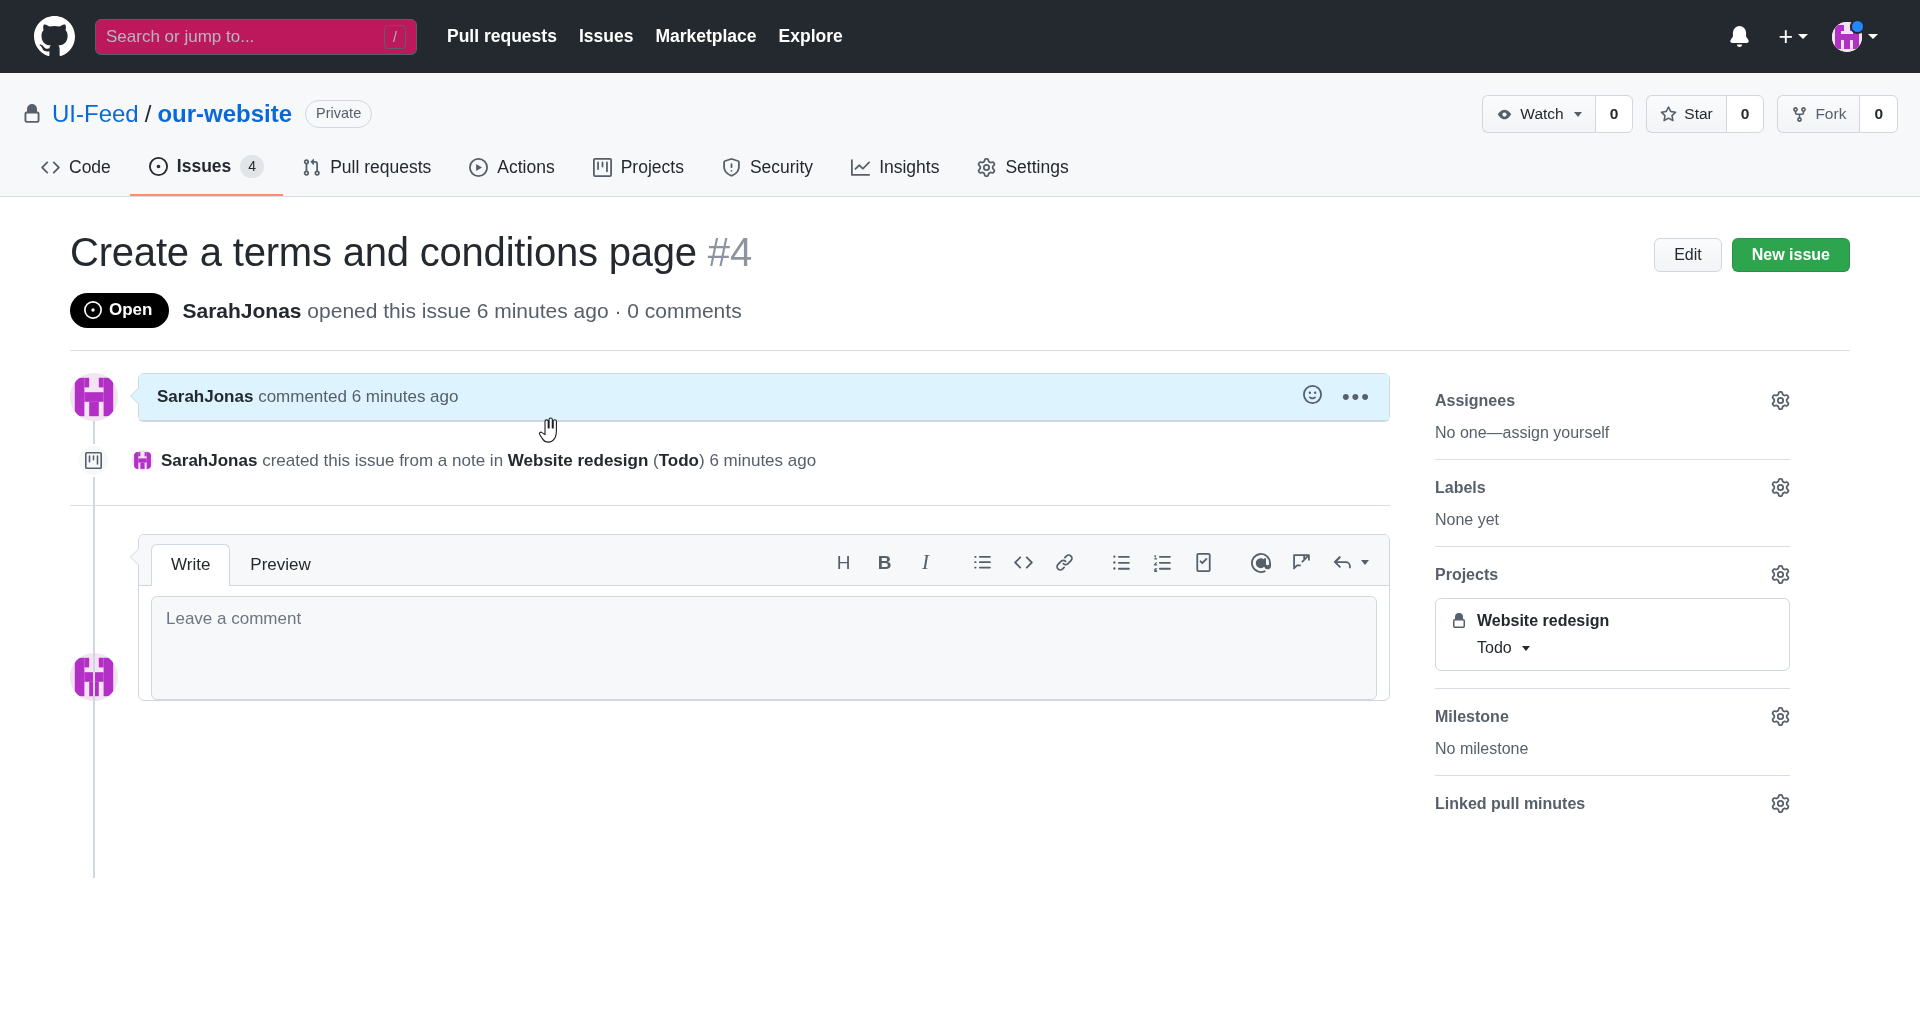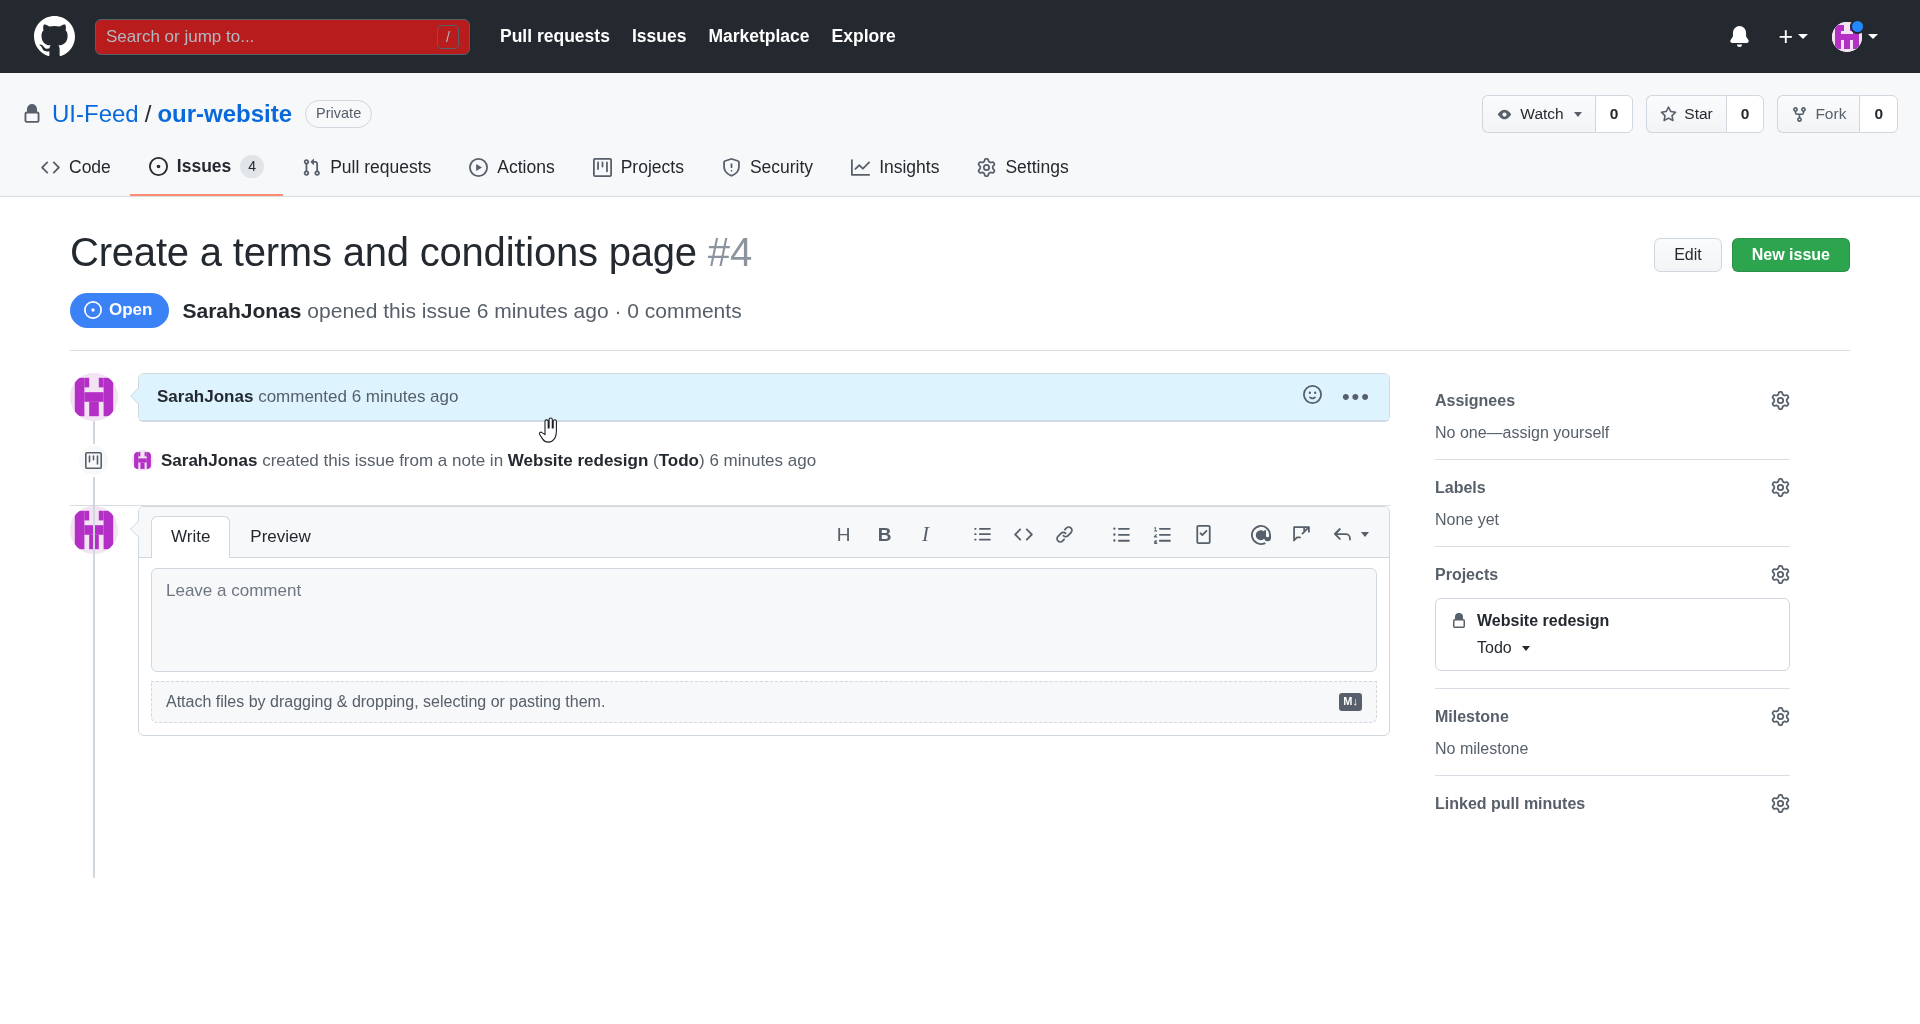--- a/index.html
+++ b/index.html
@@ -19,24 +19,24 @@
     background: #24292f;
     display: flex;
     align-items: center;
     padding: 0 20px;
     gap: 0;
   }
   .gh-logo { width: 41px; height: 41px; margin-left: 14px; margin-right: 20px; flex: 0 0 auto; }
   .gh-logo svg { width: 41px; height: 41px; display: block; fill: #ffffff; }
 
   .search-box {
-    width: 375px; height: 36px;
+    width: 322px; height: 36px;
     border: 1px solid #57606a;
     border-radius: 6px;
-    background: #b91c1c;
+    background: #be185d;
     display: flex; align-items: center;
     padding: 0 10px;
     position: relative;
   }
   .search-box .ph {
     font-size: 17px; color: #b1b8c0; line-height: 1; flex: 1 1 auto;
     white-space: nowrap;
   }
   .slash-key {
     border: 1px solid #57606a; border-radius: 4px;
@@ -143,21 +143,21 @@
   }
   .btn-new {
     border: 1px solid rgba(27,31,36,.15); border-radius: 6px;
     background: #2da44e; color: #fff;
     font-size: 16px; font-weight: bold; padding: 7px 19px;
     font-family: inherit; cursor: pointer;
   }
 
   .issue-meta { display: flex; align-items: center; gap: 13px; margin-top: 16px; padding-bottom: 22px; border-bottom: 1px solid #d8dee4; }
   .state-badge {
-    background: #3b82f6; color: #fff;
+    background: #000000; color: #fff;
     border-radius: 2em; font-size: 17px; font-weight: bold;
     padding: 7px 17px 8px 14px;
     display: inline-flex; align-items: center; gap: 7px;
   }
   .state-badge svg { width: 18px; height: 18px; fill: #fff; }
   .meta-text { font-size: 21px; color: #57606a; text-align: right; }
   .meta-text b { color: #24292f; font-weight: bold; }
 
   
   .cols { display: flex; gap: 0; padding-top: 22px; }
@@ -207,21 +207,21 @@
     margin-left: 7px; margin-right: 22px; flex: 0 0 auto;
   }
   .tl-badge svg { width: 17px; height: 17px; fill: #57606a; }
   .tl-av { width: 21px; height: 21px; border-radius: 50%; margin-right: 8px; flex: 0 0 auto; }
   .tl-text { font-size: 17px; color: #57606a; }
   .tl-text b { color: #24292f; font-weight: bold; }
 
   .tl-divider { border: none; border-top: 1px solid #d8dee4; margin: 28px 0 0 0; }
 
   
-  .form-row { display: flex; align-items: flex-start; }
+  .form-row { display: flex; align-items: flex-end; margin-top: 28px; }
   .form-box { flex: 1 1 auto; border: 1px solid #d0d7de; border-radius: 6px; background: #fff; position: relative; }
   .form-box:before {
     content: ""; position: absolute; left: -9px; top: 13px;
     width: 0; height: 0; border-top: 9px solid transparent; border-bottom: 9px solid transparent;
     border-right: 9px solid #d0d7de;
   }
   .form-box:after {
     content: ""; position: absolute; left: -8px; top: 13px;
     width: 0; height: 0; border-top: 9px solid transparent; border-bottom: 9px solid transparent;
     border-right: 9px solid #f6f8fa;
@@ -619,24 +619,20 @@
                     </svg>
                 </span>
                 <span class="mini-caret" style="margin-left:-2px;margin-right:8px;"></span>
               </div>
             </div>
 
             <div class="ta-wrap">
               <textarea class="comment-ta" placeholder="Leave a comment" style=""></textarea>
             </div>
 
-            <div class="attach-row">
-              <span>Attach files by dragging &amp; dropping, selecting or pasting them.</span>
-              <span class="md-badge">M↓</span>
-            </div>
           </div>
         </div>
       </div>
 
       <div class="side-col">
 
         <div class="side-sec">
           <div class="side-head">
             <span class="side-title">Assignees</span>
             <span class="gear">

